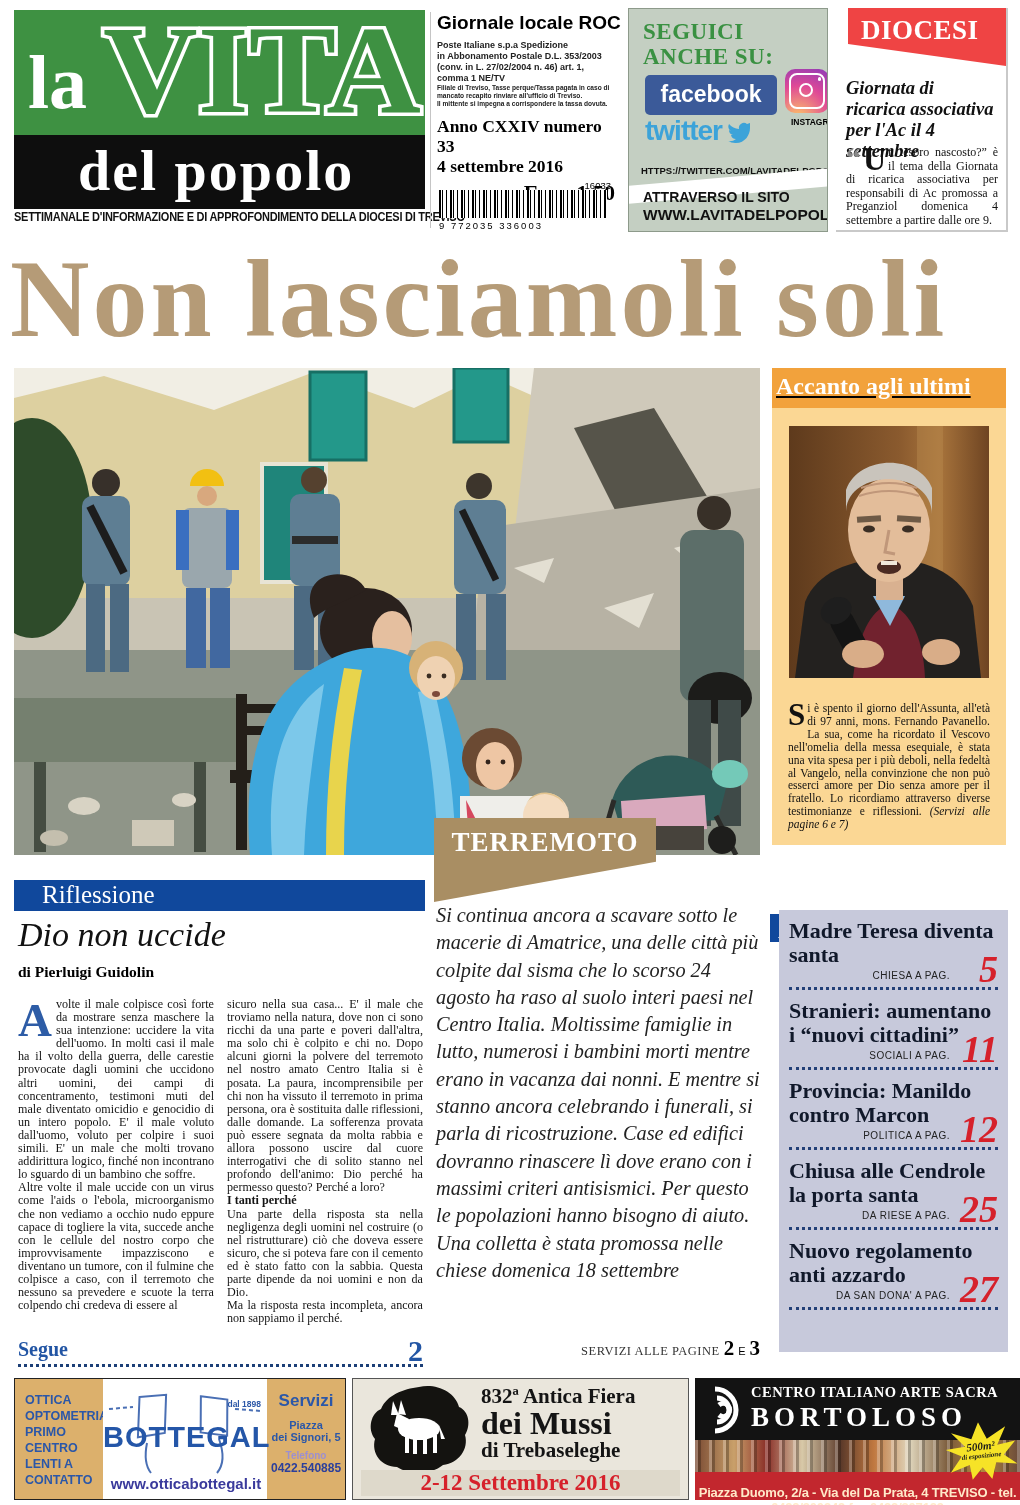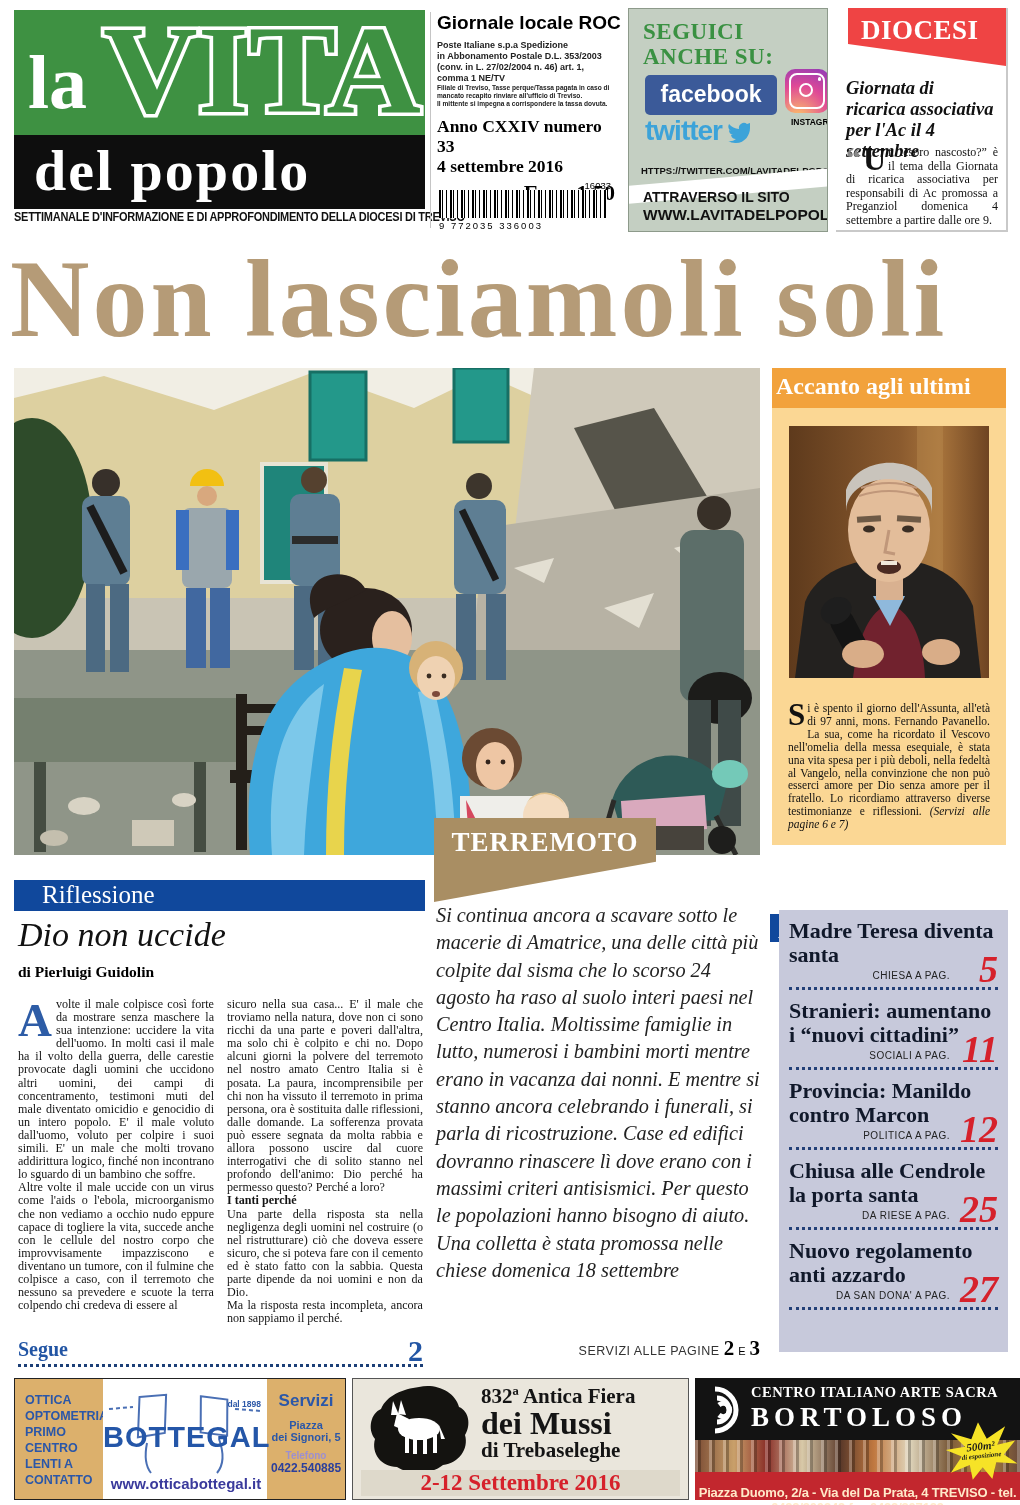--- a/index.html
+++ b/index.html
@@ -6,21 +6,21 @@
   #page{position:relative;width:1020px;height:1505px;background:#fff;margin:0 auto;
         font-family:"Liberation Serif",serif;overflow:hidden;}
   .abs{position:absolute;}
 
   
   #masthead{left:14px;top:10px;width:411px;height:218px;}
   .mh-green{position:absolute;left:0;top:0;width:411px;height:125px;background:#3e9142;}
   .mh-vita{position:absolute;left:86px;top:0;}
   .mh-la{position:absolute;left:14px;top:34px;font-weight:bold;font-size:76px;color:#fff;line-height:76px;}
   .mh-black{position:absolute;left:0;top:125px;width:411px;height:74px;background:#0e0e0e;}
-  .mh-dp{padding:1px 0 0 20px;font-weight:bold;font-size:58px;color:#fff;letter-spacing:2px;line-height:70px;}
+  .mh-dp{padding:1px 0 0 20px;font-weight:bold;font-size:58px;color:#fff;letter-spacing:2px;line-height:70px;margin-left:44px;}
   .mh-tag{position:absolute;left:0;top:200px;width:468px;font-family:"Liberation Sans",sans-serif;
           font-weight:bold;font-size:12.5px;color:#111;letter-spacing:-0.3px;
           transform:scaleX(.88);transform-origin:left top;white-space:nowrap;}
 
   
   #midcol{left:437px;top:12px;width:184px;height:218px;}
   .kind{font-family:"Liberation Sans",sans-serif;font-weight:bold;font-size:19px;color:#000;}
   .postal{margin-top:6px;font-family:"Liberation Sans",sans-serif;font-weight:bold;color:#222;}
   .pl{font-size:9px;line-height:11px;}
   .pl2{font-size:6.6px;line-height:8px;}
@@ -68,21 +68,21 @@
   
   #mainphoto{left:14px;top:368px;width:746px;height:487px;}
 
   
   #terremoto{left:434px;top:818px;width:222px;height:84px;background:#a98e63;
              clip-path:polygon(0 0,100% 0,100% 52%,0 100%);text-align:center;}
   #terremoto span{display:block;padding-top:9px;color:#fff;font-weight:bold;font-size:27px;letter-spacing:1px;}
 
   
   #accanto{left:772px;top:368px;width:234px;height:477px;}
-  .ac-banner{position:absolute;left:0;top:0;width:234px;height:40px;background:#f2a23c;}
+  .ac-banner{position:absolute;left:0;top:0;width:234px;height:40px;background:#f2a23c;text-decoration:underline;}
   .ac-banner span{display:block;padding:5px 0 0 4px;color:#fff;font-weight:bold;font-size:24px;}
   .ac-box{position:absolute;left:0;top:40px;width:234px;height:437px;background:#fbd794;}
   .ac-photo{position:absolute;left:17px;top:18px;}
   .ac-text{position:absolute;left:16px;top:294px;width:202px;font-size:11.5px;line-height:12.9px;text-align:justify;color:#111;}
   .dropS{float:left;font-size:31px;line-height:26px;font-weight:bold;margin-right:2px;}
   .ac-ref{font-style:italic;}
 
   
   .blue-banner{background:#10489c;color:#fff;}
   #rif-banner{left:14px;top:880px;width:411px;height:31px;}
@@ -96,21 +96,21 @@
   #rcol2{left:209px;}
   .dropA{float:left;font-size:47px;line-height:40px;font-weight:bold;color:#2d5ca6;margin:2px 4px 0 0;}
   .rsub{font-weight:bold;margin-top:12px;}
   #segue{left:18px;top:1338px;width:405px;height:26px;border-bottom:3px dotted #1c3f77;}
   .sg-l{float:left;font-weight:bold;font-size:20px;color:#2255a4;}
   .sg-n{float:right;font-weight:bold;font-size:30px;line-height:26px;color:#2255a4;}
 
   
   #lead{left:436px;top:902px;width:326px;height:430px;font-style:italic;font-size:20.3px;line-height:27.3px;color:#222;}
   #servizi{left:436px;top:1336px;width:324px;text-align:right;}
-  .sv-label{font-family:Liberation Sans, sans-serif;font-size:12.5px;letter-spacing:.5px;color:#333;}
+  .sv-label{font-family:Liberation Serif, serif;font-size:12.5px;letter-spacing:.5px;color:#333;}
   .sv-num{font-weight:bold;font-size:21px;}
   .sv-e{font-family:"Liberation Sans",sans-serif;font-size:11px;}
 
   
   #int-banner{left:770px;top:914px;width:230px;height:28px;}
   #int-banner span{display:block;padding:2px 0 0 8px;font-size:25px;}
   #int-box{left:779px;top:910px;width:229px;height:442px;background:#c7c9db;padding:0;box-sizing:border-box;}
   .item{position:relative;margin:0 10px;padding:9px 0 4px 0;border-bottom:3px dotted #223f77;}
   .it-title{font-weight:bold;font-size:22px;line-height:24px;color:#10182a;padding-right:4px;}
   .it-ref{text-align:right;font-family:"Liberation Sans",sans-serif;font-size:10px;letter-spacing:.5px;color:#222;margin:3px 48px 2px 0;}

